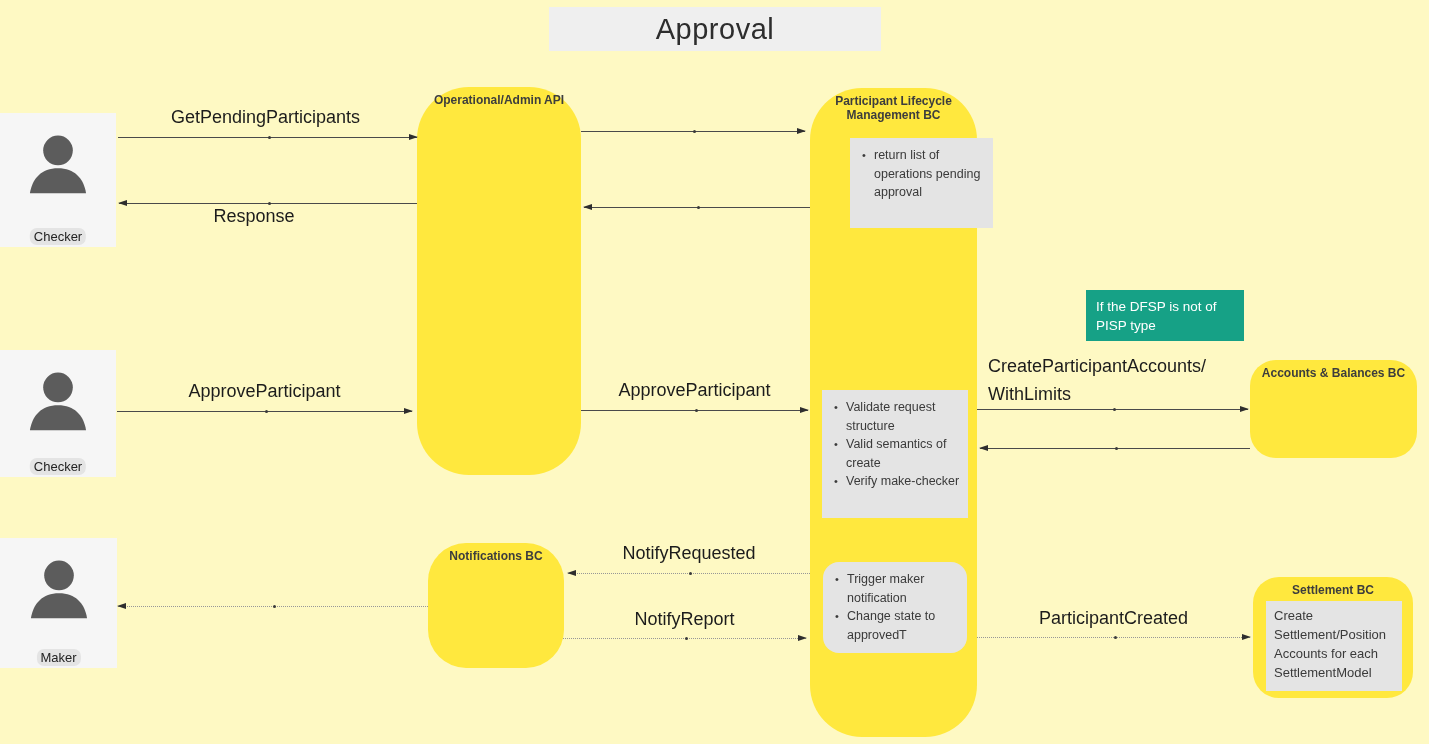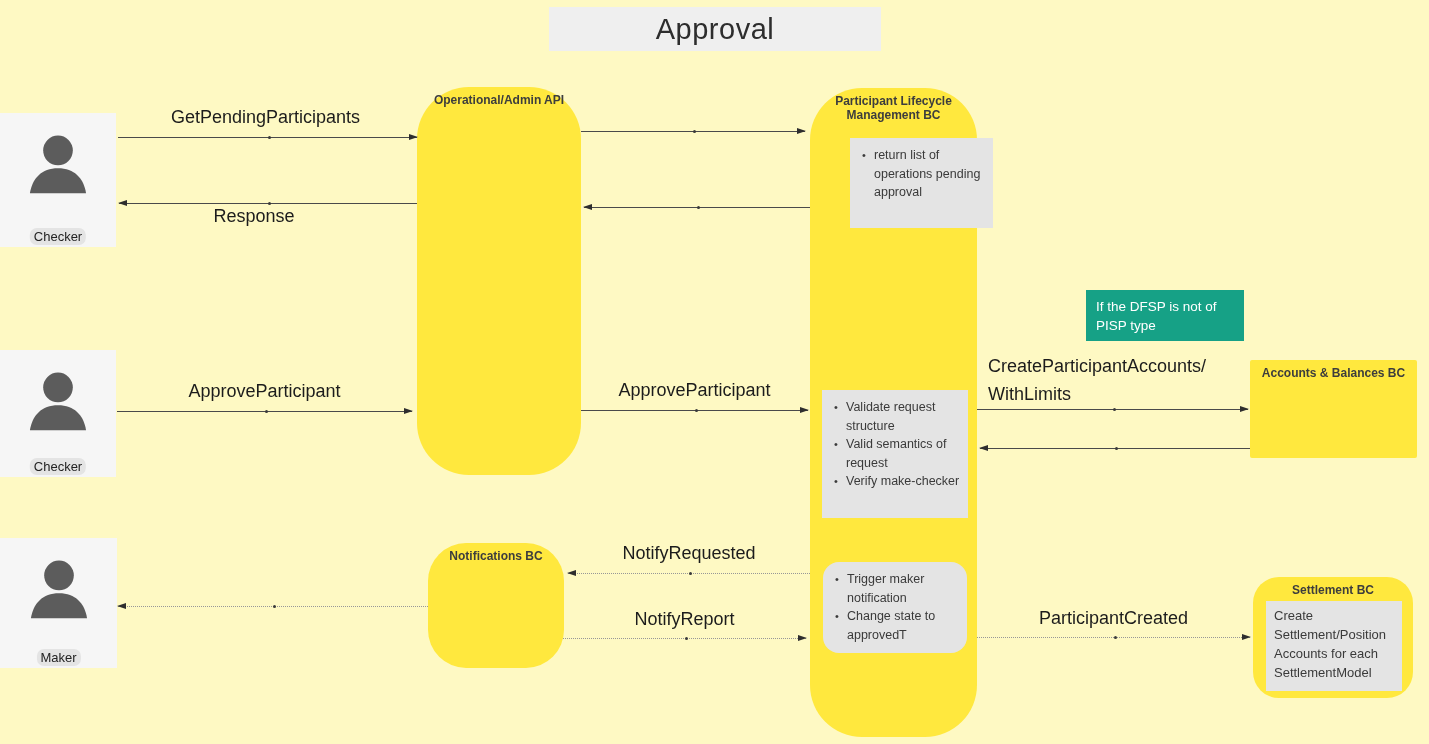--- a/index.html
+++ b/index.html
@@ -85,34 +85,34 @@
     <div class="comp-title">Operational/Admin API</div>
   </div>
 
   <div class="comp" style="left:810px;top:88px;width:167px;height:649px;border-radius:52px;">
     <div class="comp-title">Participant Lifecycle Management BC</div>
     <div class="note" style="left:12px;top:50px;width:143px;height:90px;margin-left:28px;">
       <div class="bullet">return list of operations pending approval</div>
     </div>
     <div class="note" style="left:12px;top:302px;width:146px;height:128px;">
       <div class="bullet">Validate request structure</div>
-      <div class="bullet">Valid semantics of request</div>
+      <div class="bullet">Valid semantics of create</div>
       <div class="bullet">Verify make-checker</div>
     </div>
     <div class="note" style="left:13px;top:474px;width:144px;height:91px;border-radius:16px;">
       <div class="bullet">Trigger maker notification</div>
       <div class="bullet">Change state to approvedT</div>
     </div>
   </div>
 
   <div class="comp" style="left:428px;top:543px;width:136px;height:125px;border-radius:38px;">
     <div class="comp-title">Notifications BC</div>
   </div>
 
-  <div class="comp" style="left:1250px;top:360px;width:167px;height:98px;border-radius:2px;">
+  <div class="comp" style="left:1250px;top:360px;width:167px;height:98px;border-radius:26px;">
     <div class="comp-title">Accounts &amp; Balances BC</div>
   </div>
 
   <div class="comp" style="left:1253px;top:577px;width:160px;height:121px;border-radius:26px;">
     <div class="comp-title">Settlement BC</div>
     <div class="note" style="left:13px;top:24px;width:136px;height:90px;padding:5px 8px;font-size:13px;line-height:19px;">Create Settlement/Position Accounts for each SettlementModel</div>
   </div>
 
   <div class="annotation">If the DFSP is not of PISP type</div>
 

